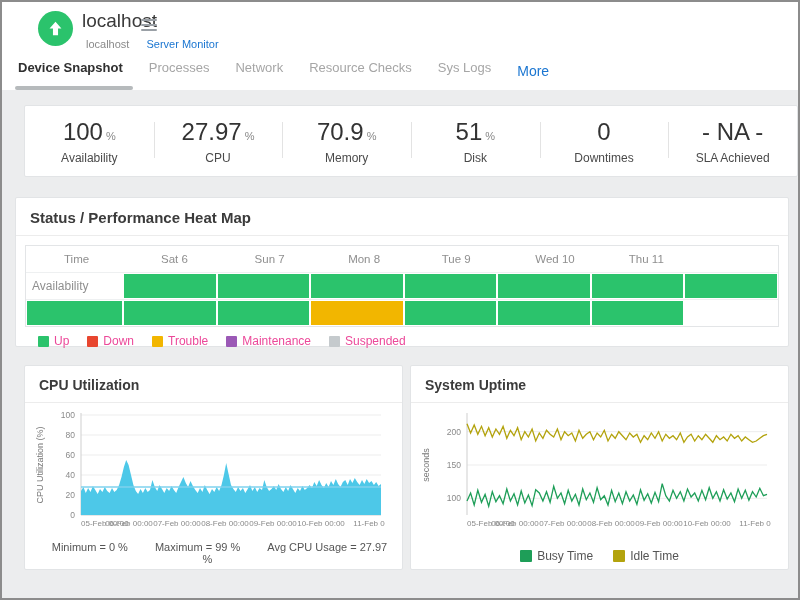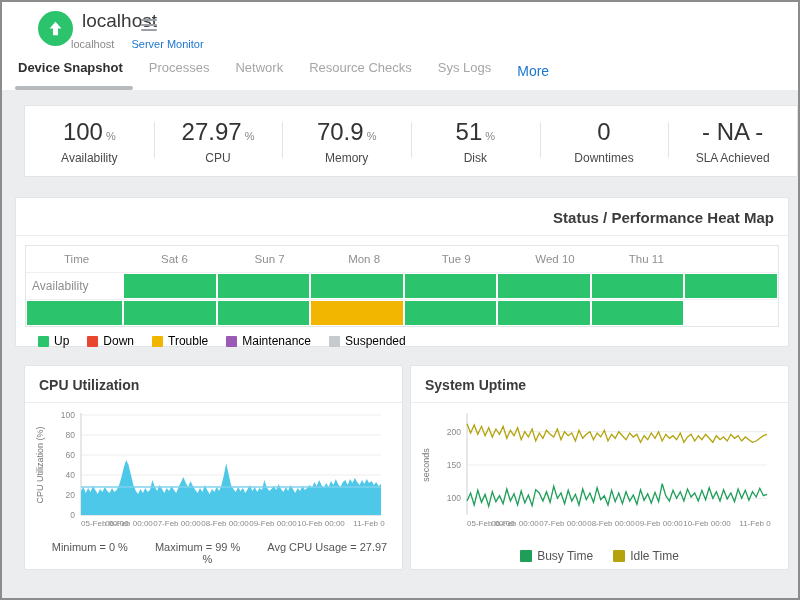--- a/index.html
+++ b/index.html
@@ -5,21 +5,21 @@
   * { margin:0; padding:0; box-sizing:border-box; }
   html,body { width:800px; height:600px; font-family:"Liberation Sans", sans-serif; background:#fff; }
   .frame { position:relative; width:800px; height:600px; border:2px solid #8c8c8c; background:#ecedee; overflow:hidden; }
 
   
   .header { position:absolute; top:0; left:0; right:0; height:88px; background:#fff; }
   .logo { position:absolute; left:36px; top:9px; width:35px; height:35px; border-radius:50%; background:#2bc36c; display:flex; align-items:center; justify-content:center; }
   .title { position:absolute; left:80px; top:8px; font-size:19px; color:#3a3a3a; font-weight:500; }
   .hamburger { position:absolute; left:139px; top:17px; width:16px; cursor:pointer; }
   .hamburger span { display:block; height:2px; background:#9aa0a6; margin-bottom:3px; border-radius:1px; }
-  .crumb { position:absolute; left:69px; top:36px; font-size:11px;text-align:center; }
+  .crumb { position:absolute; left:84px; top:36px; font-size:11px;text-align:center; }
   .crumb .dev { color:#8a8a8a; margin-right:14px; }
   .crumb .cat { color:#1b76d1; cursor:pointer; }
   .tabs { position:absolute; left:16px; top:58px; display:flex; align-items:flex-start; }
   .tab { font-size:13px; color:#a6a6a6; margin-right:26px; cursor:pointer; white-space:nowrap; }
   .tab.active { color:#2f2f2f; font-weight:700; }
   .tab-more { font-size:14px; color:#1b76d1; cursor:pointer; margin-top:3px; }
   .tab-underline { position:absolute; left:13px; top:84px; width:118px; height:4px; background:#b6babc; border-radius:2px; }
 
   
   .panel { position:absolute; background:#fff; border:1px solid #e2e4e6; border-radius:2px; }
@@ -27,32 +27,32 @@
 
   
   .statsbar { left:22px; top:103px; width:774px; height:72px; display:flex; }
   .stat { flex:1; display:flex; flex-direction:column; align-items:center; justify-content:center; position:relative; }
   .stat + .stat::before { content:""; position:absolute; left:0; top:16px; bottom:18px; width:1px; background:#e3e3e3; }
   .stat-val { font-size:24px; color:#333; }
   .stat-val .unit { font-size:11px; color:#888; margin-left:3px; }
   .stat-label { font-size:12px; color:#4a4a4a; margin-top:5px; }
 
   
-  .heatpanel { left:13px; top:195px; width:774px; height:150px;text-align:right; }
+  .heatpanel { left:13px; top:195px; width:774px; height:150px; }
   .heattable { margin:9px 9px 0 9px; border:1px solid #e3e5e7; }
   .heatrow { display:grid; grid-template-columns:97px repeat(7,1fr); }
   .heathead { height:26px; }
   .heathead .hcell { font-size:11.5px; color:#8f8f8f; display:flex; align-items:center; padding-left:6px;margin-left:32px; }
   .heatdatarow { height:27px; border-top:1px solid #eef0f1; }
   .rowlabel { font-size:12px; color:#8f8f8f; display:flex; align-items:center; padding-left:6px; background:#fff; }
   .hm-cell { border:1px solid #fff; cursor:pointer; }
   .heatlegend { display:flex; align-items:center; margin:7px 0 0 22px; }
   .legitem { display:flex; align-items:center; margin-right:18px; }
   .legswatch { width:11px; height:11px; border-radius:1px; margin-right:5px; }
-  .legtext { font-size:12px; color:#000000; }
+  .legtext { font-size:12px; color:#ec4899; }
 
   
   .chartpanel-left  { left:22px;  top:363px; width:379px; height:205px; }
   .chartpanel-right { left:408px; top:363px; width:379px; height:205px; }
   .chart-wrap { padding:4px 8px 0 8px; }
   .chart-footer { text-align:center; font-size:11px; color:#555; margin-top:6px; }
   .chart-footer span { margin:0 12px; }
   .chart-legend { display:flex; justify-content:center; align-items:center; margin-top:14px; }
   .chart-legend .legitem { margin:0 10px; }
   .chart-legend .legswatch { width:12px; height:12px; }

